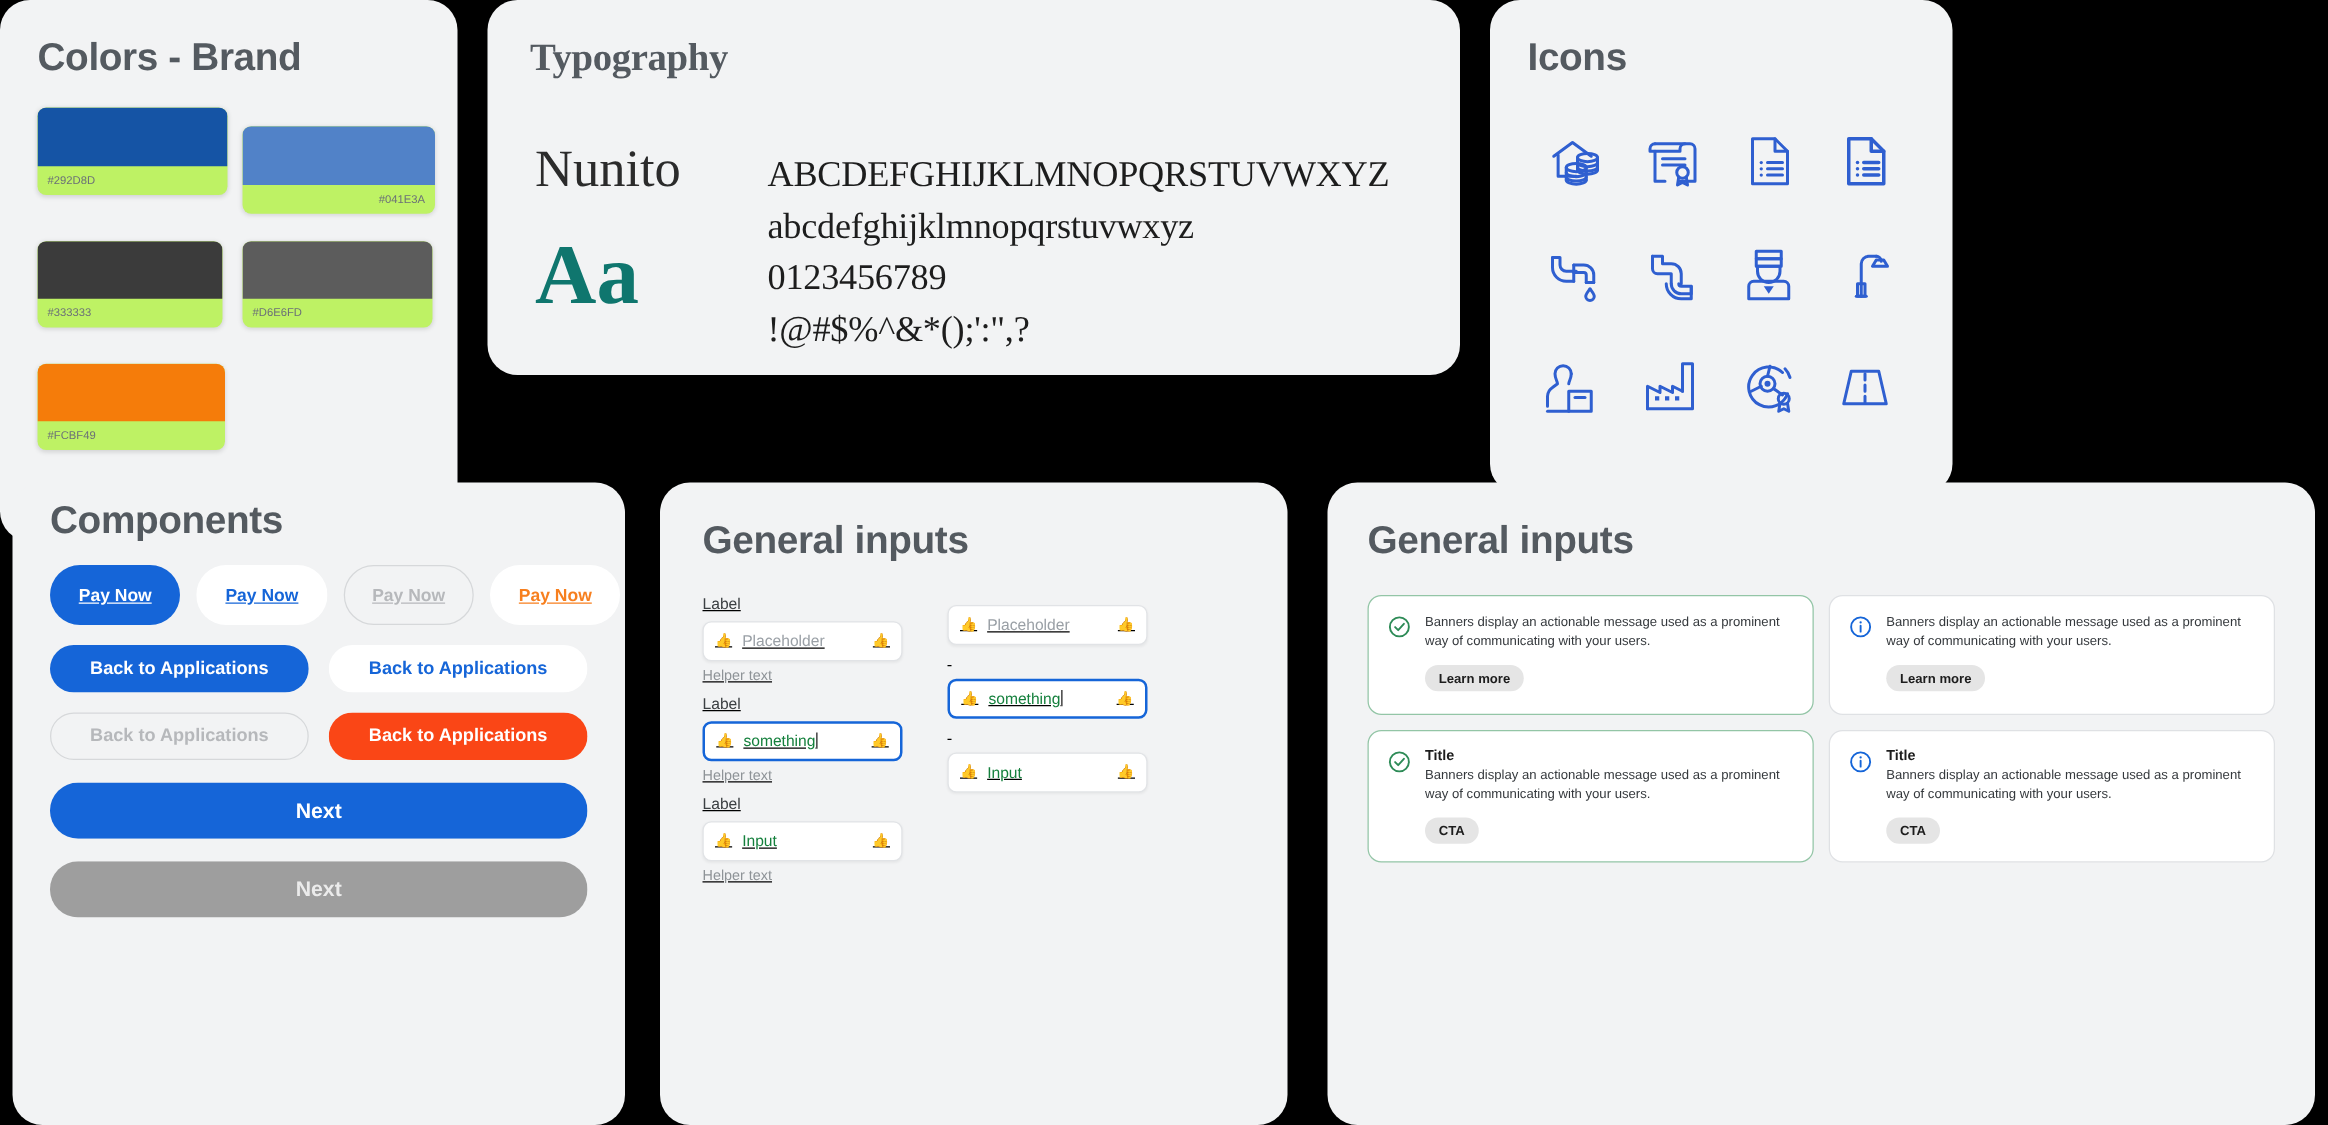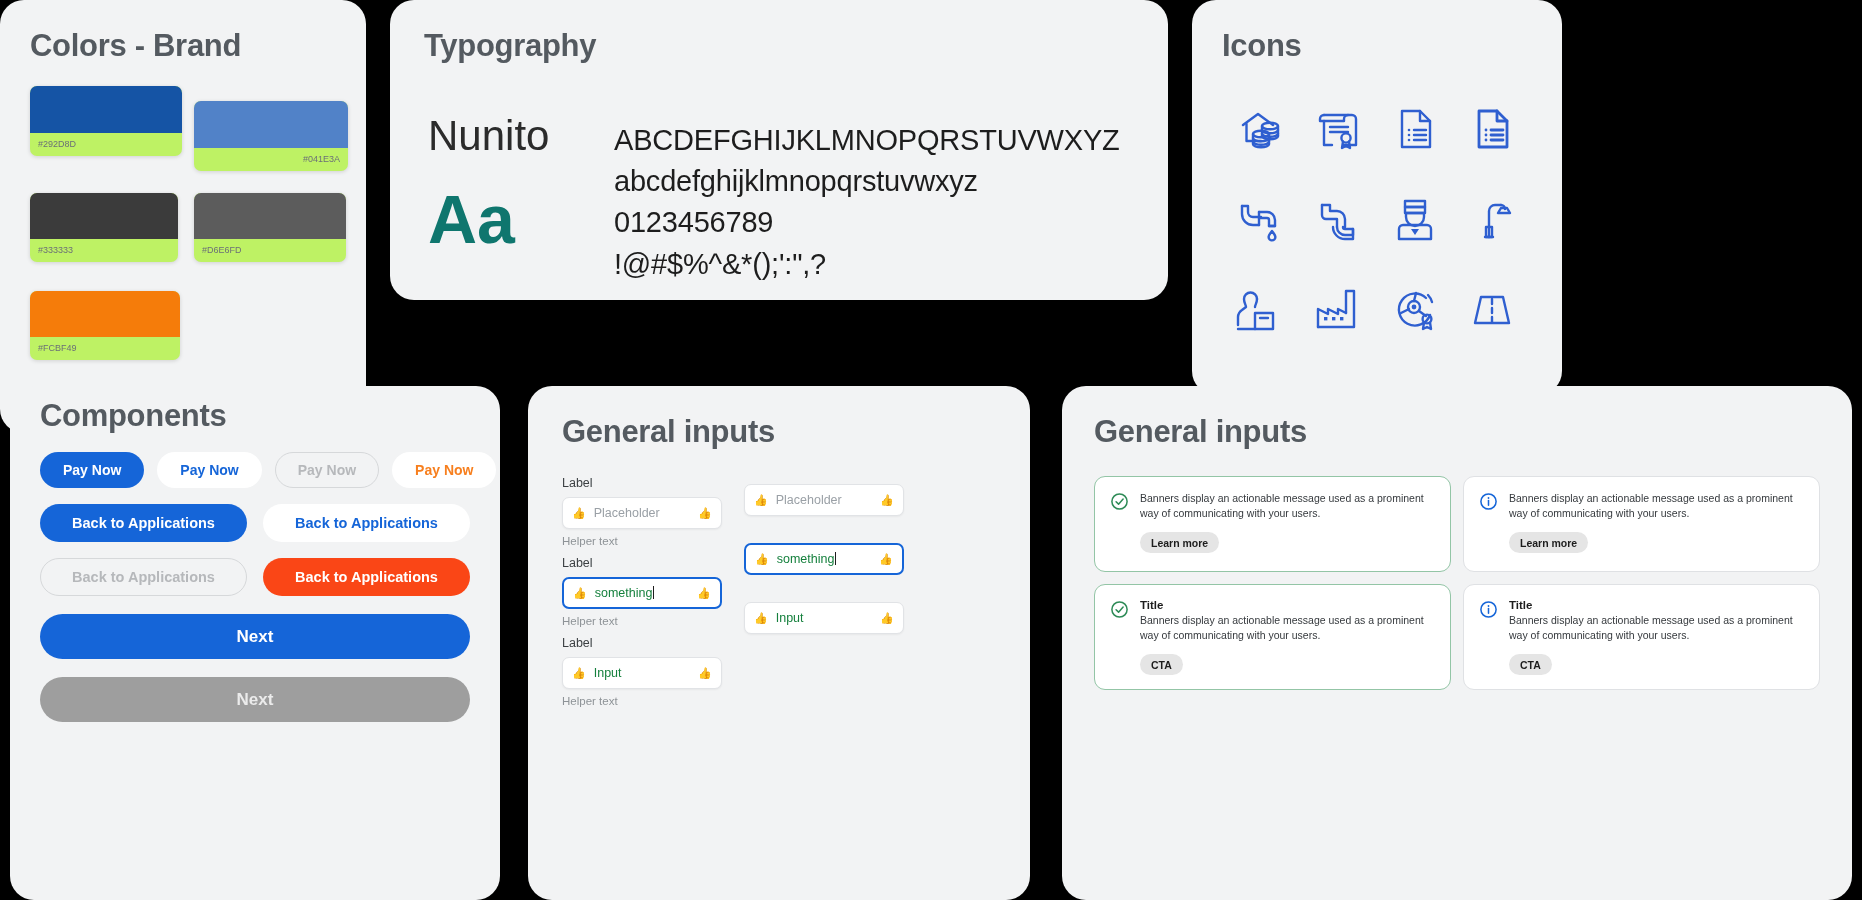--- a/index.html
+++ b/index.html
@@ -45,21 +45,21 @@
   .sw-b { left: 164px; top: 15px; width: 154px; text-align: right; }
   .sw-b .chip { height: 47px; }
   .sw-c { left: 0;   top: 107px; width: 148px; }
   .sw-c .chip { height: 46px; }
   .sw-d { left: 164px; top: 107px; width: 152px; }
   .sw-d .chip { height: 46px; }
   .sw-e { left: 0;   top: 205px; width: 150px; }
   .sw-e .chip { height: 46px; }
 
   
-  #typography-panel { left: 390px; top: 0; width: 778px; height: 300px; padding: 28px 34px; }
+  #typography-panel { left: 390px; top: 0; width: 778px; height: 300px; padding: 28px 34px; font-family: Liberation Serif, serif; }
   .type-body { display: flex; margin-top: 50px; }
   .type-left { width: 190px; flex: none; padding-left: 4px; }
   .type-name { font-size: 42px; color: #2b2b2b; font-weight: 400; line-height: 1.05; }
   .type-aa   { font-size: 68px; color: #0f766e; font-weight: bold; line-height: 1.15; margin-top: 22px; }
   .type-right { padding-top: 6px; }
   .type-line { font-size: 29px; color: #1d1d1d; line-height: 1.42; letter-spacing: -0.2px; white-space: nowrap; }
 
   
   #icons-panel { left: 1192px; top: 0; width: 370px; height: 395px; padding: 28px 30px; }
   .icon-grid {
@@ -81,34 +81,34 @@
     font-family: "Liberation Sans", sans-serif;
     font-size: 14px;
     font-weight: bold;
     cursor: pointer;
     display: inline-flex;
     align-items: center;
     justify-content: center;
     white-space: nowrap;
   }
   .row { display: flex; gap: 13px; margin-top: 18px; align-items: center; }
-  .pay-row .btn { height: 36px; padding: 0 22px; font-size: 14px; }
+  .pay-row .btn { height: 48px; padding: 0 22px; font-size: 14px; text-decoration: underline; }
   .btn-primary   { background:#1565d8; color:#fff; }
   .btn-secondary { background:#fff;    color:#1565d8; }
   .btn-disabled  { background:transparent; color:#b6b8bb; border-color:#d6d8da; }
   .btn-warn      { background:#fff; color:#f77f1e; }
   .wide-row { display: flex; gap: 16px; margin-top: 16px; }
   .btn-wide { height: 38px; width: 215px; font-size: 14.5px; }
   .btn-orange { background:#fa4616; color:#fff; }
   .btn-full { display: block; width: 100%; height: 45px; margin-top: 18px; font-size: 17px; }
   .btn-grey { background:#9e9e9e; color:#ebebeb; }
 
   
   #inputs-panel { left: 528px; top: 386px; width: 502px; height: 514px; padding: 28px 34px; }
-  .inputs-cols { display: flex; gap: 22px; margin-top: 26px; }
+  .inputs-cols { display: flex; gap: 36px; margin-top: 26px; text-decoration: underline; }
   .icol { width: 160px; flex: none; }
   .icol-right { padding-top: 8px; }
   .fgroup { margin-bottom: 7px; }
   .flabel  { font-size: 12.5px; color: #3c4043; margin-bottom: 7px; }
   .fhelper { font-size: 11.5px; color: #8e9397; margin-top: 6px; margin-bottom: 9px; }
   .finput {
     display: flex; align-items: center; gap: 8px;
     height: 32px;
     background: #fff;
     border: 1.3px solid #e1e3e6;

